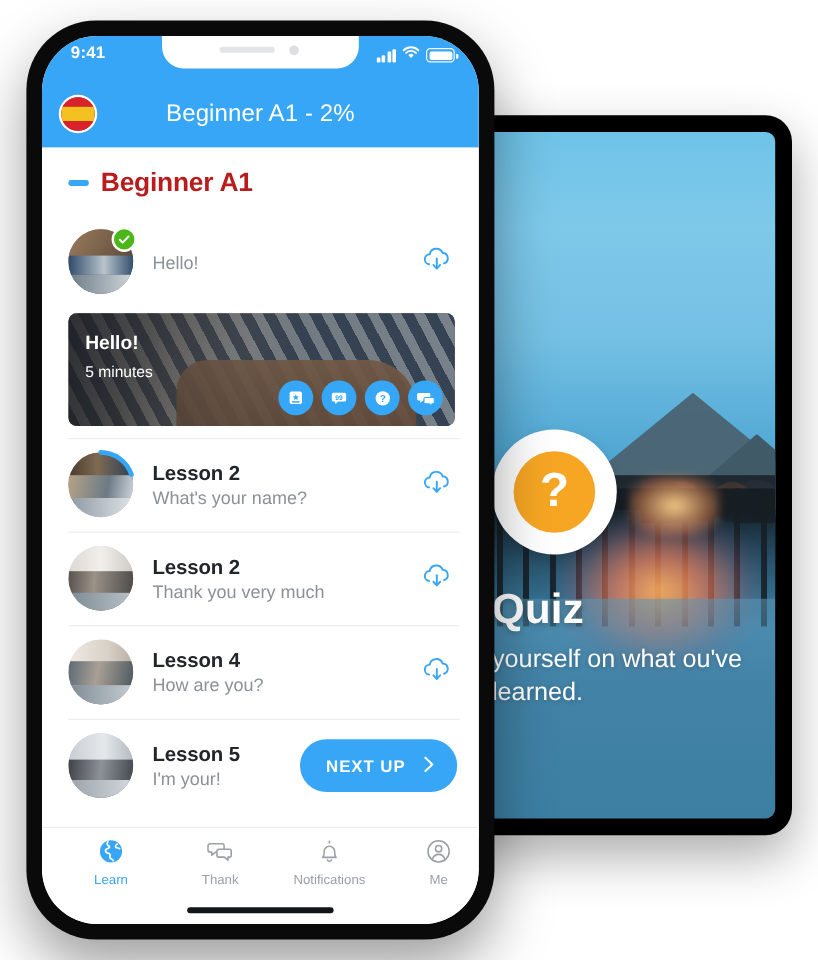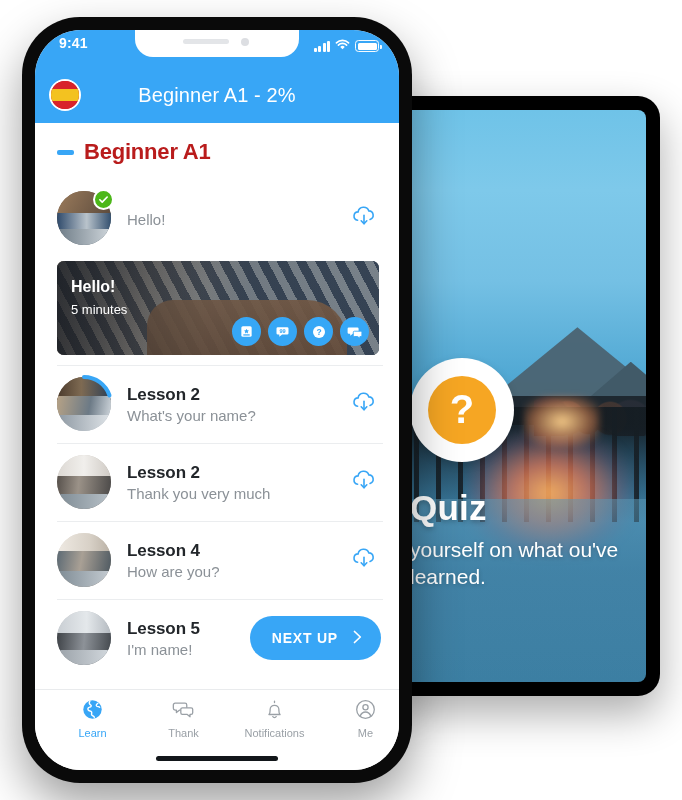--- a/index.html
+++ b/index.html
@@ -772,21 +772,21 @@
         <div class="lesson-row">
           <div class="thumb-wrap">
             <div class="thumb" style="background:linear-gradient(160deg,#d6d9dc 0%,#a9aeb3 40%,#6e7378 75%,#4d5156 100%);">
               <div class="t-a" style="top:0;height:46%;background:linear-gradient(90deg,#c9ced3,#e4e8eb 55%,#b4bac0);"></div>
               <div class="t-b" style="top:40%;height:34%;background:linear-gradient(95deg,#3f4348,#8d9298 50%,#454a4f);"></div>
               <div class="t-c" style="bottom:0;height:28%;background:linear-gradient(90deg,#9aa1a8,#d3d9de);"></div>
             </div>
           </div>
           <div class="lesson-text">
             <div class="lesson-name">Lesson 5</div>
-            <div class="lesson-sub">I'm name!</div>
+            <div class="lesson-sub">I'm your!</div>
           </div>
           <button class="next-up">
             <span>NEXT UP</span>
             <span>
               <svg width="11" height="14" viewBox="0 0 11 14">
                 <path d="M2.5 1.5 L8.3 7 L2.5 12.5" stroke="#fff" stroke-width="1.7" fill="none" stroke-linecap="round" stroke-linejoin="round"></path>
               </svg>
             </span>
           </button>
         </div>

